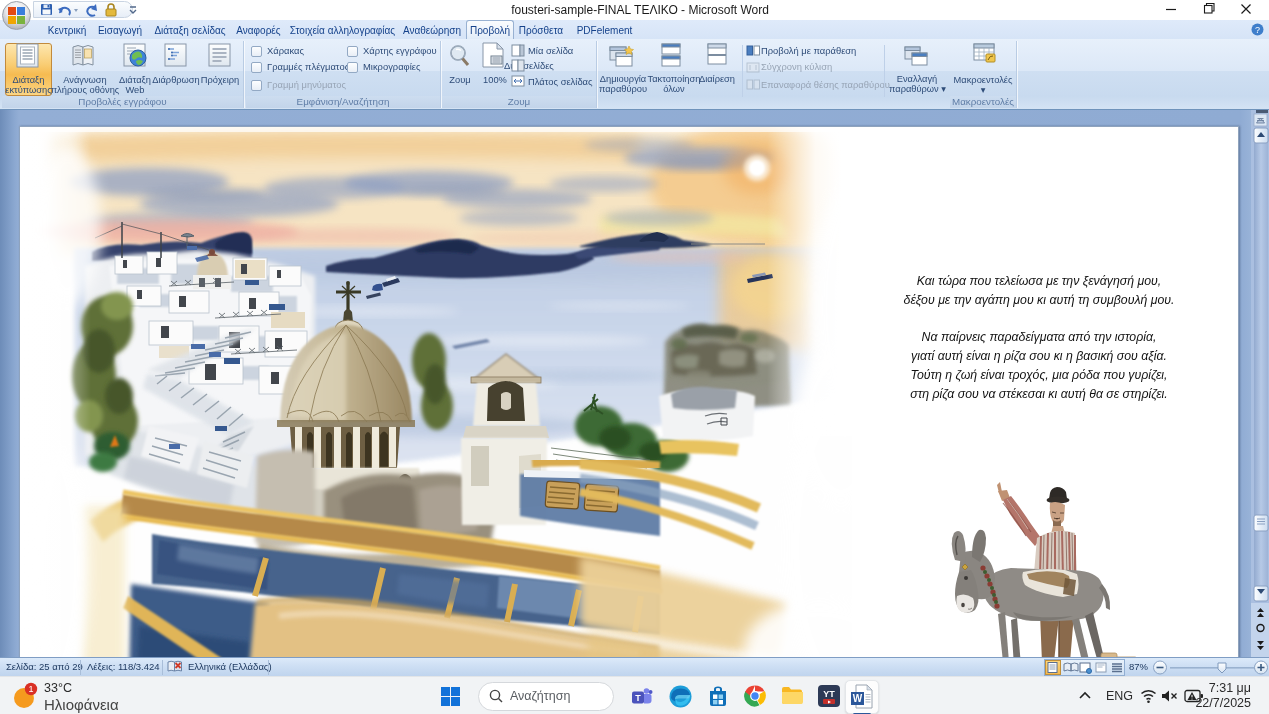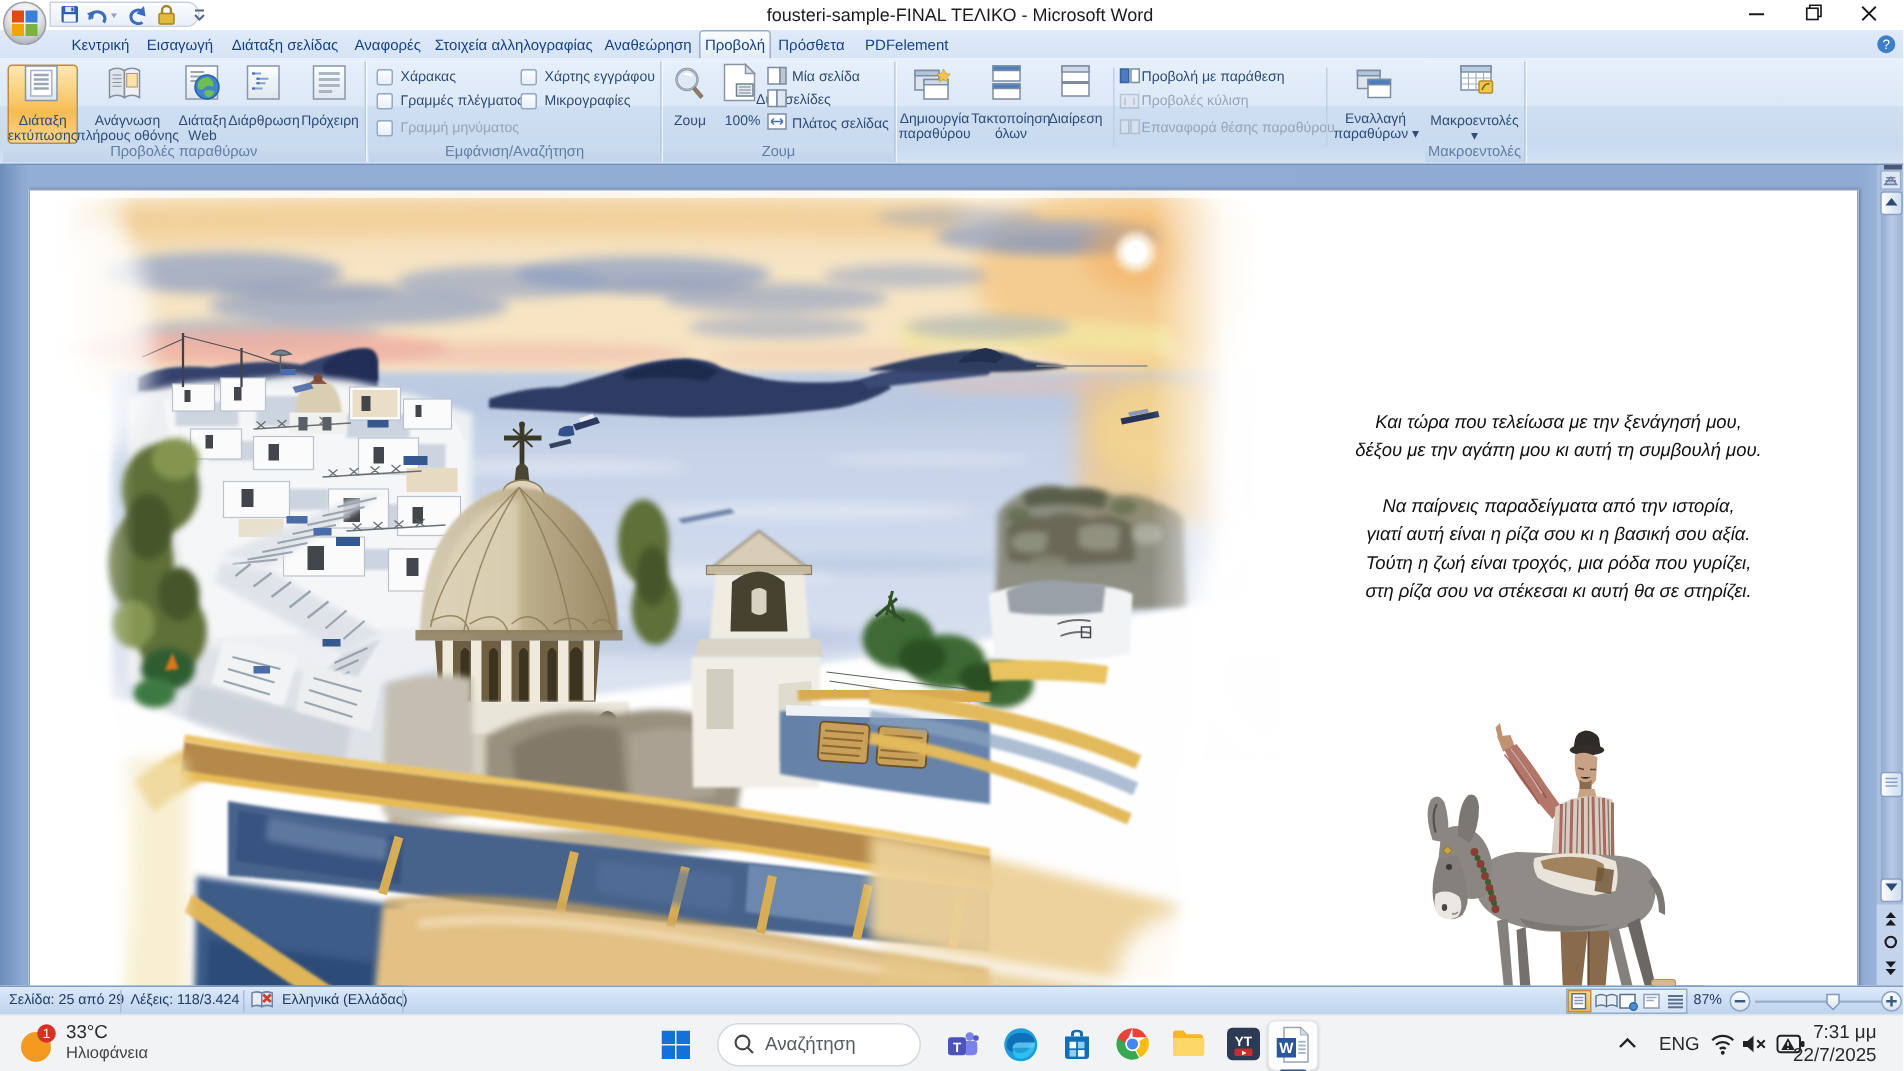--- a/index.html
+++ b/index.html
@@ -114,21 +114,21 @@
   <div class="tab" style="left:573px;width:63px;">PDFelement</div>
   <svg class="abs" style="left:1251px;top:3px;" width="13" height="13" viewBox="0 0 13 13">
     <circle cx="6.5" cy="6.5" r="6" fill="#3f7ecb"></circle>
     <text x="6.5" y="9.5" font-size="9" fill="#fff" text-anchor="middle" font-family="Liberation Sans">?</text>
   </svg>
 </div>
 
 <div id="ribbon" class="abs">
 
   <div class="rgroup" style="left:2px;width:242px;">
-      <div class="rgroup-label">Προβολές παραθύρων</div>
+      <div class="rgroup-label">Προβολές εγγράφου</div>
     </div>
   <div class="abs" style="left:5px;top:4px;width:47px;height:53px;border:1px solid #c28a3c;border-radius:3px;background:linear-gradient(#fde7b0,#f9cd74 40%,#f6bb51 60%,#fbd584);"></div>
   <div class="rbtn-label" style="left:3px;top:36px;width:51px;">Διάταξη<br>εκτύπωσης</div>
   <div class="rbtn-label" style="left:50px;top:36px;width:70px;">Ανάγνωση<br>πλήρους οθόνης</div>
   <div class="rbtn-label" style="left:115px;top:36px;width:40px;">Διάταξη<br>Web</div>
   <div class="rbtn-label" style="left:151px;top:36px;width:50px;">Διάρθρωση</div>
   <div class="rbtn-label" style="left:197px;top:36px;width:46px;">Πρόχειρη</div>
 
   <div class="rgroup" style="left:246px;width:195px;">
       <div class="rgroup-label">Εμφάνιση/Αναζήτηση</div>
@@ -151,21 +151,21 @@
   <div class="rbtn-label" style="left:475px;top:36px;width:40px;">100%</div>
   <div class="chklabel" style="left:528px;top:6px;">Μία σελίδα</div>
   <div class="chklabel" style="left:504px;top:21px;">Δύο σελίδες</div>
   <div class="chklabel" style="left:528px;top:37px;">Πλάτος σελίδας</div>
 
   <div class="rbtn-label" style="left:596px;top:35px;width:54px;">Δημιουργία<br>παραθύρου</div>
   <div class="rbtn-label" style="left:646px;top:35px;width:56px;">Τακτοποίηση<br>όλων</div>
   <div class="rbtn-label" style="left:696px;top:35px;width:42px;">Διαίρεση</div>
   <div class="abs" style="left:742px;top:6px;width:1px;height:52px;background:#bed0e8;"></div>
   <div class="chklabel" style="left:761px;top:6px;">Προβολή με παράθεση</div>
-  <div class="chklabel gray" style="left:761px;top:22px;">Προβολές κύλιση</div>
+  <div class="chklabel gray" style="left:761px;top:22px;">Σύγχρονη κύλιση</div>
   <div class="chklabel gray" style="left:761px;top:40px;">Επαναφορά θέσης παραθύρου</div>
   <div class="abs" style="left:884px;top:6px;width:1px;height:52px;background:#bed0e8;"></div>
   <div class="rbtn-label" style="left:889px;top:35px;width:56px;">Εναλλαγή<br>παραθύρων ▾</div>
 
   <div class="rgroup" style="left:950px;width:67px;">
       <div class="rgroup-label">Μακροεντολές</div>
     </div>
   <div class="rbtn-label" style="left:949px;top:36px;width:68px;">Μακροεντολές<br>▾</div>
 
   <svg class="abs" style="left:0;top:0;" width="1020" height="60" viewBox="0 0 1020 60">
@@ -903,21 +903,21 @@
 
 <div id="taskbar" class="abs">
 
   <svg class="abs" style="left:10px;top:4px;" width="30" height="30" viewBox="0 0 30 30">
     <circle cx="14" cy="17" r="10" fill="#f59a1e"></circle>
     <path d="M14 7 a10 10 0 0 1 9.7 12.5 A11 11 0 0 0 14 7 Z" fill="#fdc34a"></path>
     <circle cx="21" cy="8" r="6.2" fill="#d93025"></circle>
     <text x="21" y="10.8" text-anchor="middle" font-size="9" fill="#fff" font-family="Liberation Sans">1</text>
   </svg>
   <div class="tb-txt" style="left:44px;top:4px;font-size:12.5px;">33°C</div>
-  <div class="tb-txt" style="left:44px;top:19px;font-size:11px;color:#444;">Ηλιοφάνεια</div>
+  <div class="tb-txt" style="left:44px;top:19px;font-size:15px;color:#444;">Ηλιοφάνεια</div>
 
   <svg class="abs" style="left:441px;top:10px;" width="19" height="19" viewBox="0 0 19 19">
     <rect x="0" y="0" width="9" height="9" fill="#1272d9"></rect>
       <rect x="10" y="0" width="9" height="9" fill="#1272d9"></rect>
     <rect x="0" y="10" width="9" height="9" fill="#1272d9"></rect>
       <rect x="10" y="10" width="9" height="9" fill="#1272d9"></rect>
   </svg>
 
   <div class="abs" style="left:478px;top:5px;width:136px;height:29px;background:#ffffff;border:1px solid #d5d8dc;border-radius:15px;"></div>
   <svg class="abs" style="left:489px;top:12px;" width="14" height="14" viewBox="0 0 14 14">

